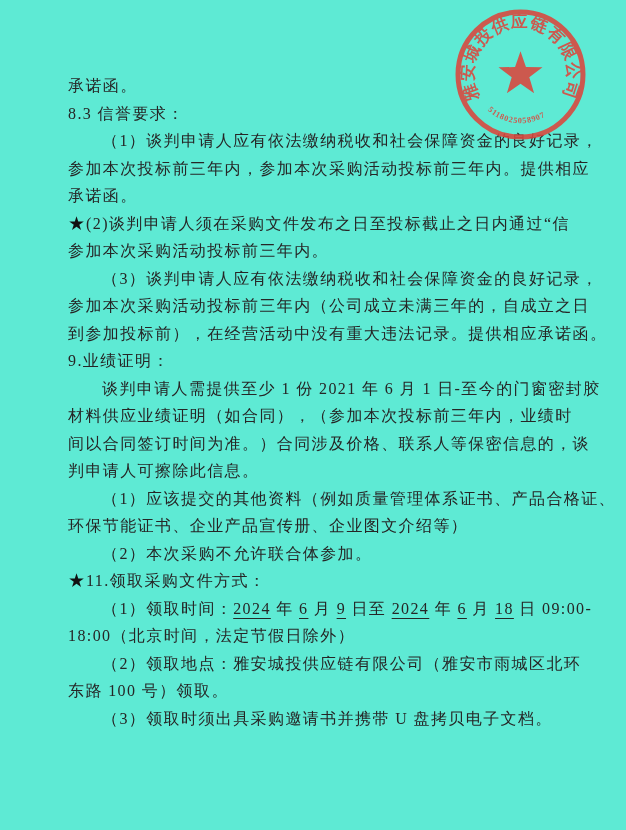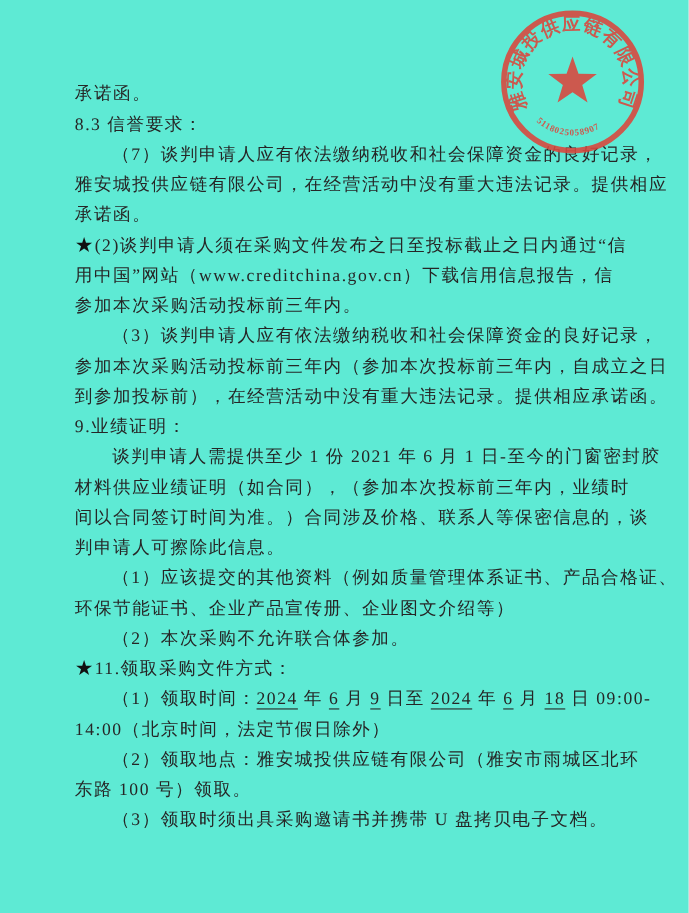--- a/index.html
+++ b/index.html
@@ -60,40 +60,39 @@
   }
 </style>
 </head>
 <body>
 
 <div class="page">
 
   <div class="doc-body" id="doc-body">
       <div class="line"><span>承诺函。</span></div>
       <div class="line"><span>8.3 信誉要求：</span></div>
-      <div class="line indent"><span>（7）谈判申请人应有依法缴纳税收和社会保障资金的良好记录，</span></div>
-      <div class="line"><span>雅安城投供应链有限公司，在经营活动中没有重大违法记录。提供相应</span></div>
+      <div class="line indent"><span>（1）谈判申请人应有依法缴纳税收和社会保障资金的良好记录，</span></div>
+      <div class="line"><span>参加本次投标前三年内，参加本次采购活动投标前三年内。提供相应</span></div>
       <div class="line"><span>承诺函。</span></div>
       <div class="line"><span class="star">★</span><span>(2)谈判申请人须在采购文件发布之日至投标截止之日内通过“信</span></div>
-      <div class="line"><span>用中国”网站（www.creditchina.gov.cn）下载信用信息报告，信</span></div>
       <div class="line"><span>参加本次采购活动投标前三年内。</span></div>
       <div class="line indent"><span>（3）谈判申请人应有依法缴纳税收和社会保障资金的良好记录，</span></div>
-      <div class="line"><span>参加本次采购活动投标前三年内（参加本次投标前三年内，自成立之日</span></div>
+      <div class="line"><span>参加本次采购活动投标前三年内（公司成立未满三年的，自成立之日</span></div>
       <div class="line"><span>到参加投标前），在经营活动中没有重大违法记录。提供相应承诺函。</span></div>
       <div class="line"><span>9.业绩证明：</span></div>
       <div class="line indent"><span>谈判申请人需提供至少 1 份 2021 年 6 月 1 日-至今的门窗密封胶</span></div>
       <div class="line"><span>材料供应业绩证明（如合同），（参加本次投标前三年内，业绩时</span></div>
       <div class="line"><span>间以合同签订时间为准。）合同涉及价格、联系人等保密信息的，谈</span></div>
       <div class="line"><span>判申请人可擦除此信息。</span></div>
       <div class="line indent"><span>（1）应该提交的其他资料（例如质量管理体系证书、产品合格证、</span></div>
       <div class="line"><span>环保节能证书、企业产品宣传册、企业图文介绍等）</span></div>
       <div class="line indent"><span>（2）本次采购不允许联合体参加。</span></div>
       <div class="line"><span class="star">★</span><span>11.领取采购文件方式：</span></div>
       <div class="line indent"><span>（1）领取时间：</span><span class="u">2024</span><span> 年 </span><span class="u">6</span><span> 月 </span><span class="u">9</span><span> 日至 </span><span class="u">2024</span><span> 年 </span><span class="u">6</span><span> 月 </span><span class="u"> 18</span><span> 日 09:00-</span></div>
-      <div class="line"><span>14:00（北京时间，法定节假日除外）</span></div>
+      <div class="line"><span>18:00（北京时间，法定节假日除外）</span></div>
       <div class="line indent"><span>（2）领取地点：雅安城投供应链有限公司（雅安市雨城区北环</span></div>
       <div class="line"><span>东路 100 号）领取。</span></div>
       <div class="line indent"><span>（3）领取时须出具采购邀请书并携带 U 盘拷贝电子文档。</span></div>
     </div>
 
   <svg class="seal" viewBox="0 0 132 132" aria-hidden="true">
     <defs>
       <path id="arcTop" d="M 25.3,89.5 A 47,47 0 1 1 106.7,89.5"></path>
       <path id="arcBottom" d="M 31.8,100.2 A 48.4,48.4 0 0 0 100.2,100.2"></path>
     </defs>

